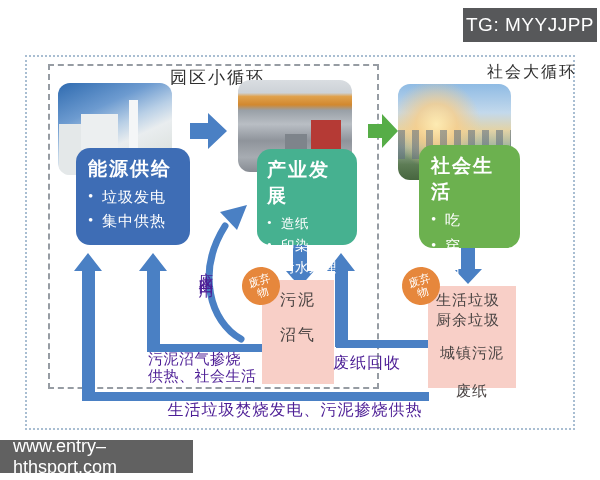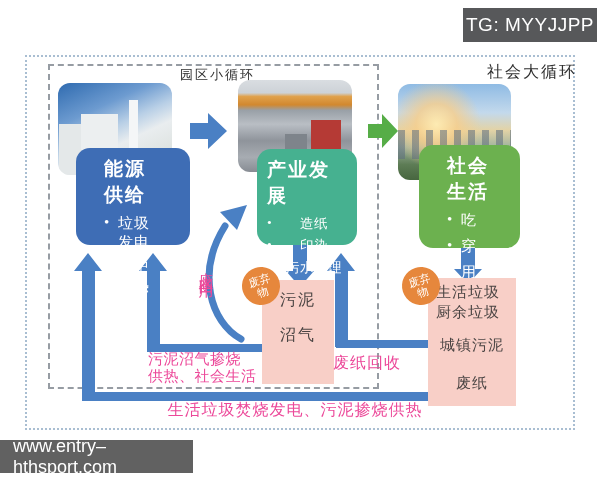--- a/index.html
+++ b/index.html
@@ -9,67 +9,67 @@
   }
   
   .tg-box{
     position:absolute;left:463px;top:8px;width:134px;height:34px;
     background:#57585a;color:#fff;display:flex;align-items:center;justify-content:center;
     font-family:"Liberation Sans","DejaVu Sans",sans-serif;font-size:19px;letter-spacing:.5px;
   }
   
   .outer-border{position:absolute;left:25px;top:55px;width:546px;height:371px;border:2px dotted #a9bed2;}
   .inner-border{position:absolute;left:48px;top:64px;width:327px;height:321px;border:2px dashed #969ca3;}
-  .cycle-label{position:absolute;font-size:13px;color:#2e2e2e;letter-spacing:2px;}
+  .cycle-label{position:absolute;font-size:17px;color:#2e2e2e;letter-spacing:2px;}
   .inner-cycle-label{left:140px;top:66px;width:155px;text-align:center;}
   .outer-cycle-label{left:487px;top:62px;font-size:16px;}
   
   .photo{position:absolute;border-radius:12px;overflow:hidden;}
   .photo-plant{left:58px;top:83px;width:114px;height:92px;
     background:linear-gradient(155deg,#2f6bb0 0%,#6d9bd0 30%,#b8cfe6 48%,#e9edef 62%,#dfe4e2 80%,#aebbb0 100%);}
   .photo-plant::after{content:"";position:absolute;left:62%;top:18%;width:9px;height:58%;background:#f4f6f7;box-shadow:-34px 28px 0 14px #eceff0,-60px 34px 0 10px #e4e8e9;}
   .photo-factory{left:238px;top:80px;width:114px;height:92px;
     background:linear-gradient(180deg,#d9dde1 0%,#cdd2d7 14%,#e0a14b 18%,#d2882f 27%,#99a0a7 33%,#b9bec4 48%,#8f949b 66%,#a7acb2 84%,#878c93 100%);}
   .photo-factory::after{content:"";position:absolute;right:10%;top:44%;width:26%;height:34%;background:#b53a35;box-shadow:-30px 10px 0 -4px #7e848b;}
   .photo-city{left:398px;top:84px;width:113px;height:96px;
     background:radial-gradient(circle at 34% 42%,rgba(255,236,178,.95) 0%,rgba(248,206,138,.8) 22%,rgba(248,206,138,0) 48%),
       linear-gradient(180deg,#8fbbe4 0%,#c3d9ec 30%,#e3d3a6 48%,#9fb39f 66%,#5d7c55 84%,#47663f 100%);}
   .photo-city::after{content:"";position:absolute;left:0;top:48%;width:100%;height:30%;opacity:.55;
     background:repeating-linear-gradient(90deg,#5d6d7e 0 7px,rgba(93,109,126,0) 7px 14px);}
   
-  .node-box{position:absolute;border-radius:14px;color:#fff;box-sizing:border-box;padding:8px 28px;}
+  .node-box{position:absolute;border-radius:14px;color:#fff;box-sizing:border-box;padding:8px 12px;}
   .node-title{font-size:19px;font-weight:600;letter-spacing:2px;margin-bottom:6px;}
   .node-box ul{list-style:none;margin:0;padding:0;}
   .node-box li{position:relative;padding-left:14px;}
   .node-box li::before{content:"•";position:absolute;left:0;top:0;}
   .box-energy{left:76px;top:148px;width:114px;height:97px;background:#3e6db5;}
   .box-energy li{font-size:15px;margin-bottom:5px;letter-spacing:1px;}
   .box-industry{left:257px;top:149px;width:100px;height:96px;background:#46b190;padding:8px 10px;}
-  .box-industry li{font-size:13.5px;margin-bottom:4px;letter-spacing:.5px;text-align:center;}
+  .box-industry li{font-size:13.5px;margin-bottom:4px;letter-spacing:.5px;}
   .box-society{left:419px;top:145px;width:101px;height:103px;background:#6cb14f;}
   .box-society li{font-size:15px;margin-bottom:7px;letter-spacing:1px;}
   
   .pink-box{position:absolute;background:#f8cfc7;color:#4a4443;}
   .pink-industry{left:262px;top:280px;width:72px;height:104px;}
   .pink-industry .pink-item{text-align:center;font-size:16px;letter-spacing:2px;margin-top:14px;}
   .pink-industry .pink-item:first-child{margin-top:10px;}
-  .pink-society{left:428px;top:278px;width:88px;height:128px;}
+  .pink-society{left:428px;top:286px;width:88px;height:102px;}
   .pink-society .pink-item{font-size:15px;padding-left:8px;letter-spacing:1px;}
   .pink-society .pink-item:nth-child(1){margin-top:5px;}
   .pink-society .pink-item:nth-child(2){margin-top:1px;}
   .pink-society .pink-item:nth-child(3){margin-top:14px;padding-left:12px;}
   .pink-society .pink-item:nth-child(4){margin-top:19px;text-align:center;padding-left:0;}
   
   .waste-badge{position:absolute;width:38px;height:38px;border-radius:50%;background:#e6873c;color:#fff;
     display:flex;flex-direction:column;align-items:center;justify-content:center;line-height:12px;
     font-size:11px;transform:rotate(-18deg);}
   .badge-1{left:242px;top:267px;}
   .badge-2{left:402px;top:267px;}
   
-  .flow-label{position:absolute;color:#ec4899;}
+  .flow-label{position:absolute;color:#4c1d95;}
   .label-water-reuse{left:196px;top:260px;font-size:15px;writing-mode:vertical-rl;letter-spacing:4px;height:86px;}
   .label-sludge{left:148px;top:351px;width:116px;font-size:15px;line-height:17px;letter-spacing:.5px;}
   .label-paper{left:333px;top:353px;font-size:16px;letter-spacing:1px;}
   .label-bottom{left:95px;top:400px;width:400px;text-align:center;font-size:16px;letter-spacing:1px;}
   
   .arrow-layer{position:absolute;left:0;top:0;width:600px;height:480px;pointer-events:none;}
   
   .watermark{
     position:absolute;left:0;top:440px;width:193px;height:33px;background:#616161;color:#fff;
     font-family:"Liberation Sans","DejaVu Sans",sans-serif;font-size:18px;

